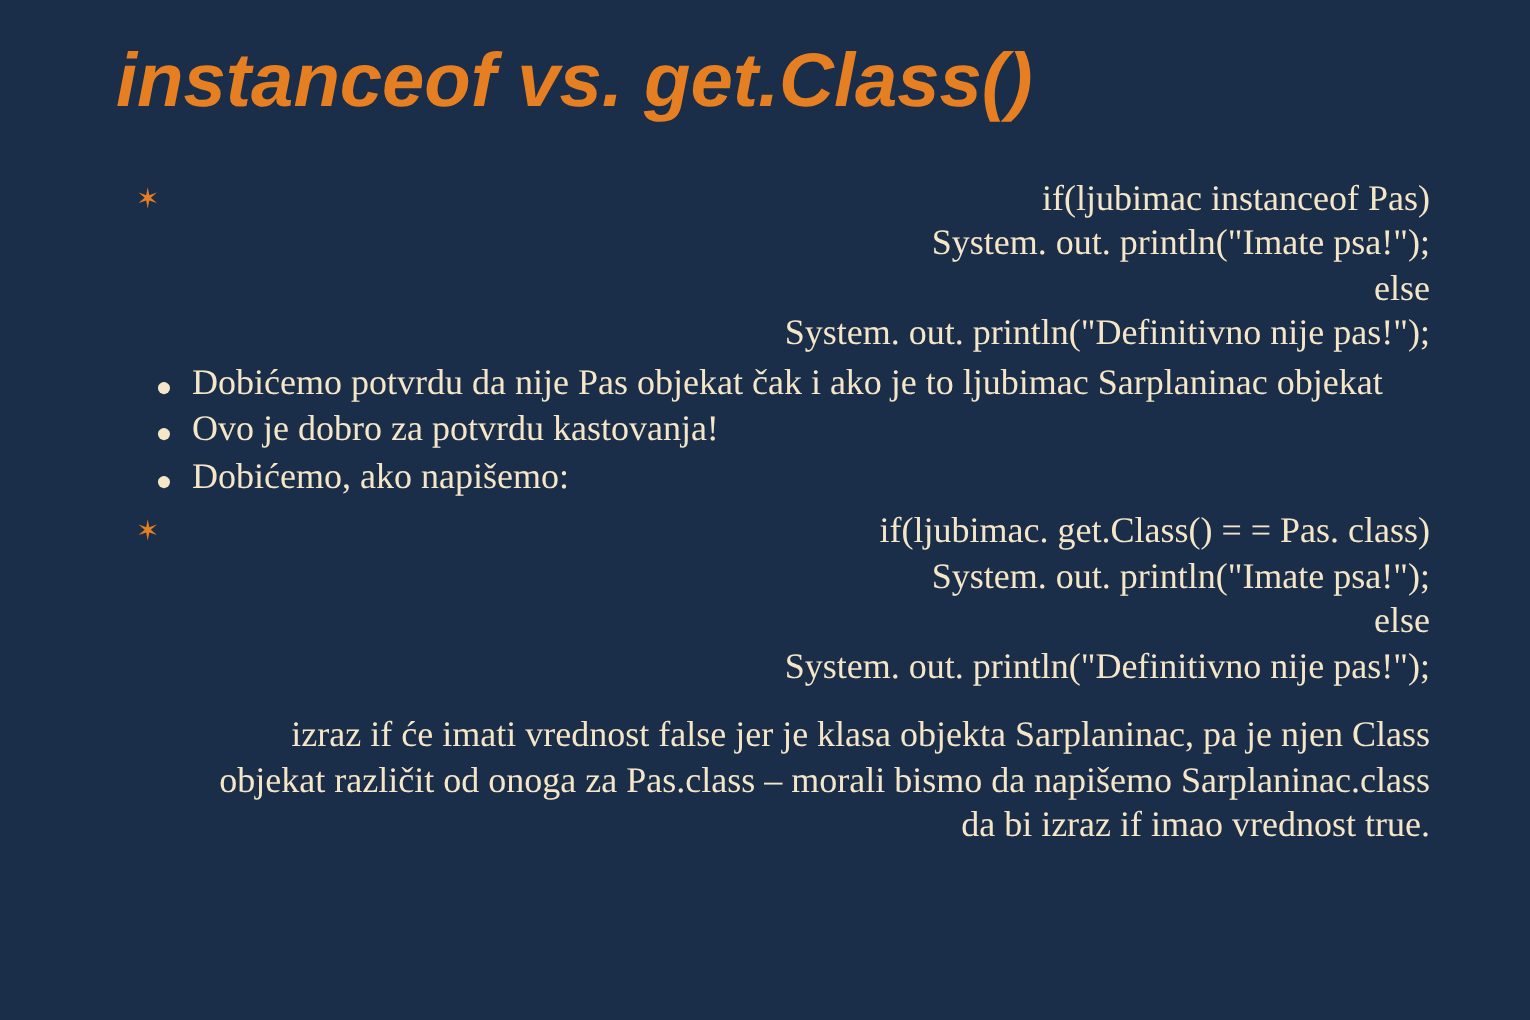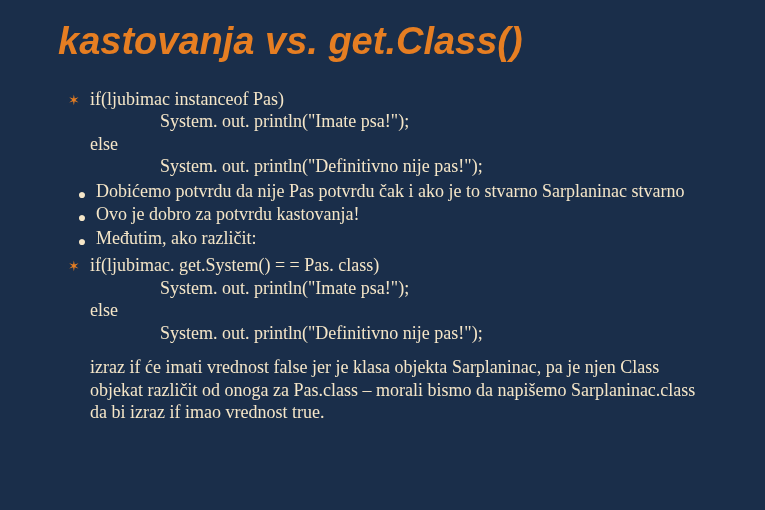--- a/index.html
+++ b/index.html
@@ -24,74 +24,74 @@
   .content { padding-left: 18px; }
   .star-row { display: flex; align-items: flex-start; margin-bottom: 2px; }
   .star {
     color: #e67e22;
     flex-shrink: 0;
     width: 22px;
     font-size: 14px;
     padding-top: 4px;
     text-align: left;
   }
-  .code-block { flex: 1; }
+  .code-block { flex: 1; text-align: right; }
   .code-line { white-space: pre; }
   .indent1 { padding-left: 70px; }
   .bullet-row { display: flex; align-items: flex-start; margin-bottom: 0; }
   .dot {
     flex-shrink: 0;
     width: 28px;
     text-align: center;
     font-size: 14px;
     padding-top: 6px;
   }
   .bullet-text { flex: 1; }
   .italic { }
   .para { margin-top: 12px; }
   .second-star { margin-top: 4px; }
 </style>
 </head>
 <body>
 
-<div class="title">kastovanja vs. get.Class()</div>
+<div class="title">instanceof vs. get.Class()</div>
 
 <div class="content">
 
   <div class="star-row">
     <div class="star">✶</div>
     <div class="code-block">
       <div class="code-line">if(ljubimac instanceof Pas)</div>
       <div class="code-line indent1">System. out. println("Imate psa!");</div>
       <div class="code-line">else</div>
       <div class="code-line indent1">System. out. println("Definitivno nije pas!");</div>
     </div>
   </div>
 
   <div class="bullet-row">
     <div class="dot">●</div>
     <div class="bullet-text">
-      <span>Dobićemo potvrdu da nije </span><span class="italic">Pas</span><span> potvrdu čak i ako je to stvarno </span><span class="italic">Sarplaninac</span><span> stvarno</span>
+      <span>Dobićemo potvrdu da nije </span><span class="italic">Pas</span><span> objekat čak i ako je to ljubimac </span><span class="italic">Sarplaninac</span><span> objekat</span>
     </div>
   </div>
 
   <div class="bullet-row">
     <div class="dot">●</div>
     <div class="bullet-text">Ovo je dobro za potvrdu kastovanja!</div>
   </div>
 
   <div class="bullet-row">
     <div class="dot">●</div>
-    <div class="bullet-text">Međutim, ako različit:</div>
+    <div class="bullet-text">Dobićemo, ako napišemo:</div>
   </div>
 
   <div class="star-row second-star">
     <div class="star">✶</div>
     <div class="code-block">
-      <div class="code-line">if(ljubimac. get.System() = = Pas. class)</div>
+      <div class="code-line">if(ljubimac. get.Class() = = Pas. class)</div>
       <div class="code-line indent1">System. out. println("Imate psa!");</div>
       <div class="code-line">else</div>
       <div class="code-line indent1">System. out. println("Definitivno nije pas!");</div>
       <div class="para">
         <span>izraz </span><span class="italic">if</span><span> će imati vrednost </span><span class="italic">false</span><span> jer je klasa objekta </span><span class="italic">Sarplaninac</span><span>, pa je njen </span><span class="italic">Class</span><span> objekat različit od onoga za </span><span class="italic">Pas.class</span><span> – morali bismo da napišemo </span><span class="italic">Sarplaninac.class</span><span> da bi izraz </span><span class="italic">if</span><span> imao vrednost </span><span class="italic">true</span><span>.</span>
       </div>
     </div>
   </div>
 
 </div>

